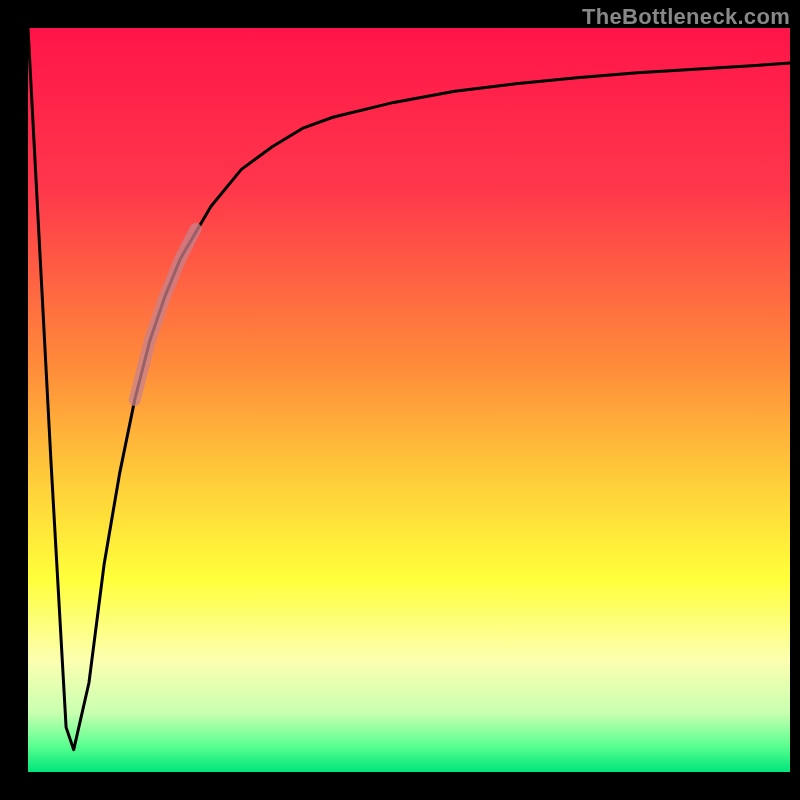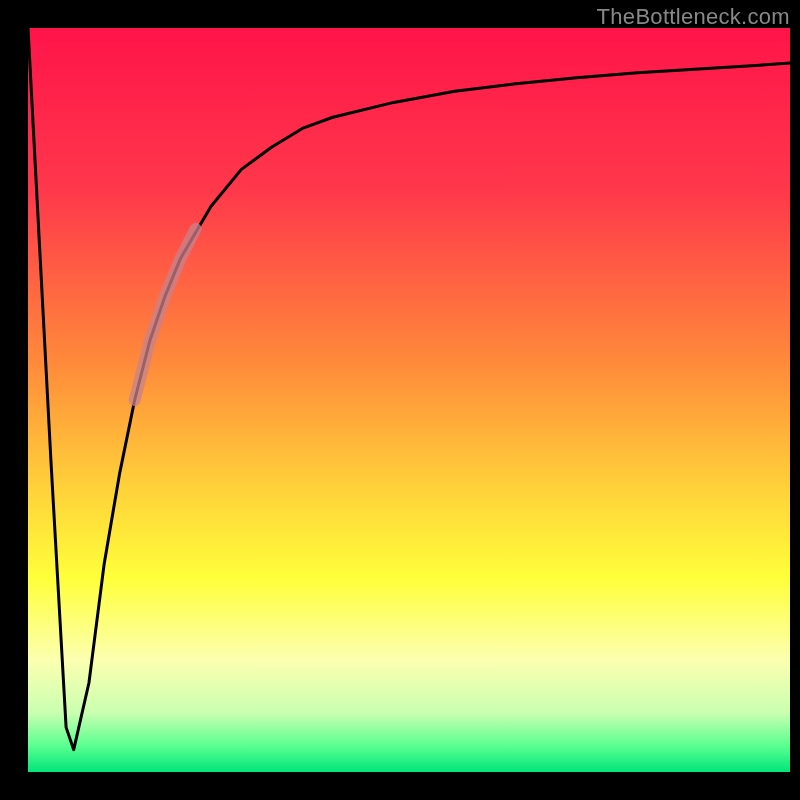--- a/index.html
+++ b/index.html
@@ -18,21 +18,21 @@
   }
   svg {
     display: block;
   }
   .watermark {
     position: absolute;
     top: 4px;
     right: 10px;
     color: #888;
     font-size: 22px;
-    font-weight: 400;
+    font-weight: 700;
     letter-spacing: 0.3px;
     user-select: none;
     pointer-events: none;
   }
 </style>
 </head>
 <body>
 
 <div class="chart-wrap">
   <svg id="chart-svg" width="800" height="800" viewBox="0 0 800 800">

